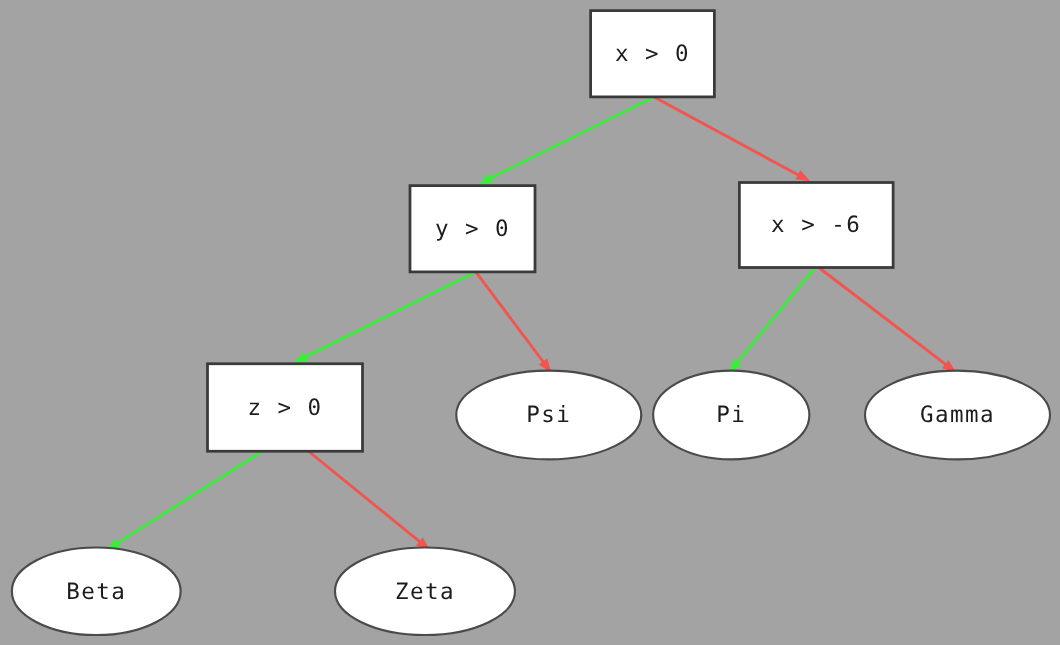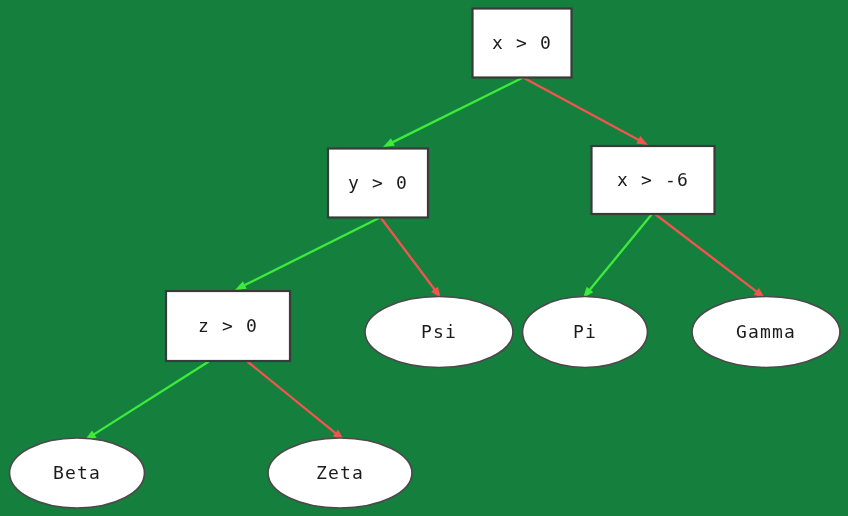--- a/index.html
+++ b/index.html
@@ -10,21 +10,21 @@
   body {
     width: 848px;
     height: 516px;
     overflow: hidden;
     font-family: "DejaVu Sans Mono", monospace;
   }
   #diagram-root {
     position: relative;
     width: 848px;
     height: 516px;
-    background: #15803d;
+    background: #a3a3a3;
   }
   #graph-svg {
     position: absolute;
     top: 0;
     left: 0;
     width: 848px;
     height: 516px;
     display: block;
   }
   .node-decision-shape {

